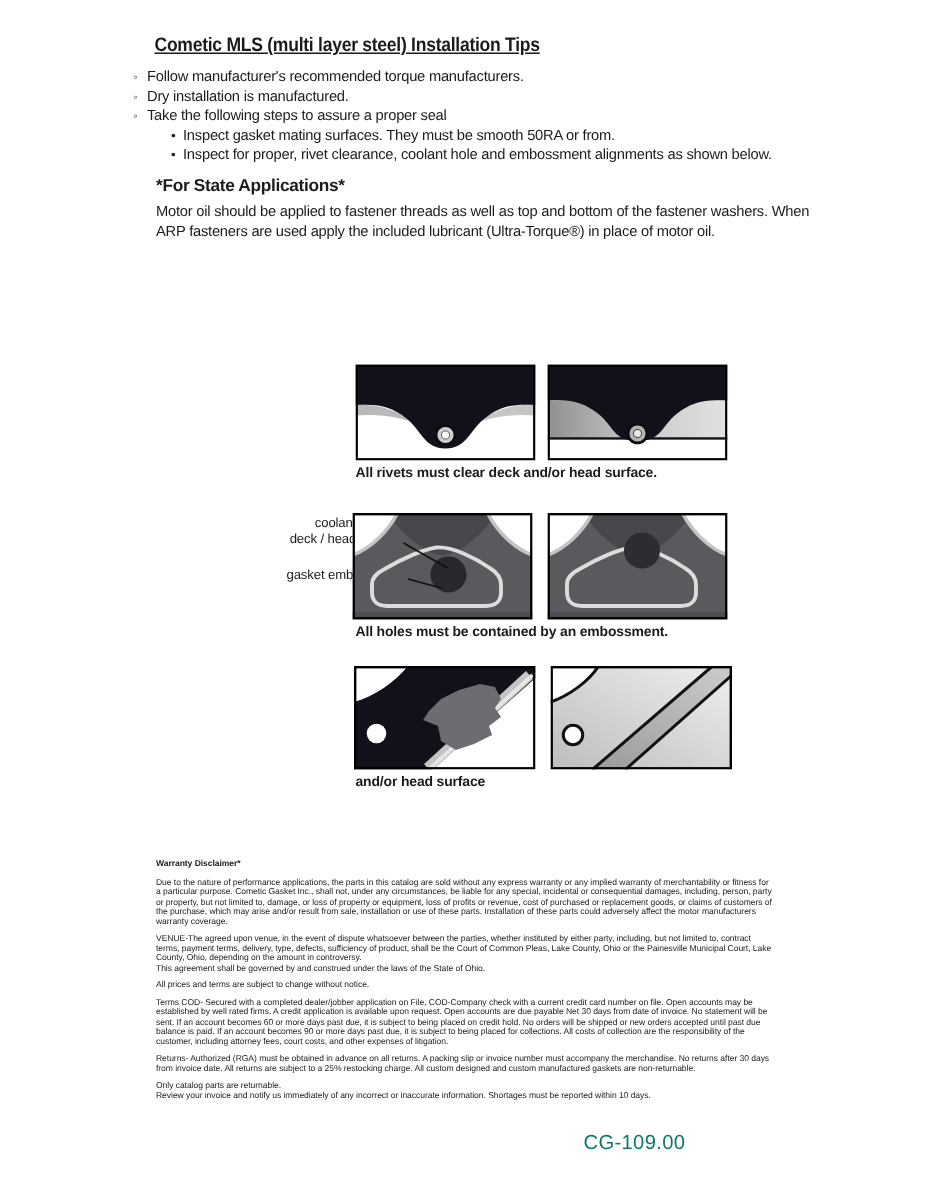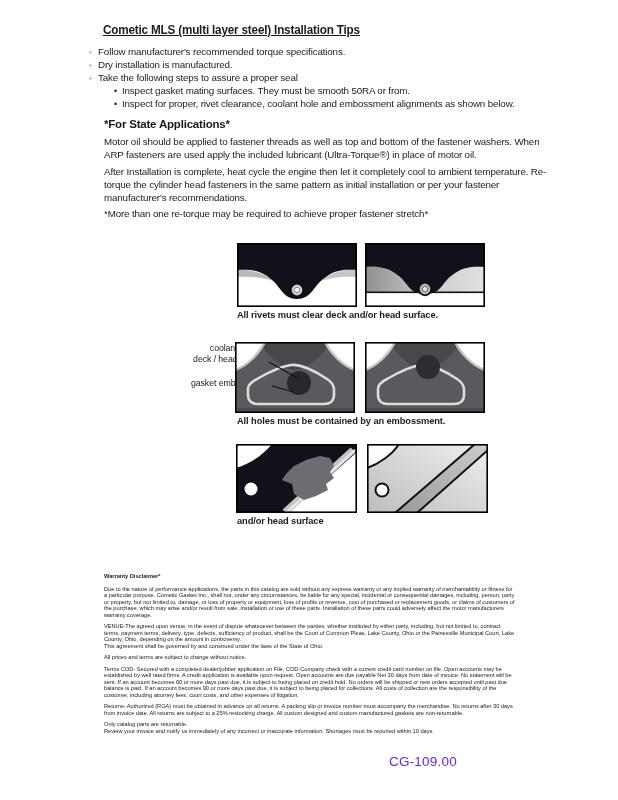--- a/index.html
+++ b/index.html
@@ -16,54 +16,52 @@
   .heading2{font-size:11.5px;font-weight:700;letter-spacing:-.2px;}
   .fig-label{font-size:12.5px;font-weight:700;letter-spacing:.4px;width:120px;text-align:center;margin-top:32px;}
   .fig-caption{font-size:9.3px;font-weight:700;letter-spacing:-.1px;line-height:11px;white-space:nowrap;}
   .fig-caption2{font-size:9.3px;font-weight:700;letter-spacing:-.1px;line-height:11px;width:240px;}
   .callout{font-size:8.8px;letter-spacing:-.1px;line-height:11px;width:138px;text-align:right;}
   .panel{display:block;}
   .legal{width:413px;font-size:5.7px;line-height:6.5px;letter-spacing:-.03px;color:#222;}
   .legal .lp{margin:0 0 5px 0;}
   .legal .lp0{margin:0;}
   .legal .lh{font-weight:700;margin:0 0 6px 0;}
-  .footer-code{font-size:13.5px;letter-spacing:.2px;color:#6d28d9;}
+  .footer-code{font-size:13.5px;letter-spacing:.2px;color:#0f766e;}
 </style>
 </head>
 <body>
 
 <div id="page">
 
   <div class="abs title" style="left:103px;top:22px;">Cometic MLS (multi layer steel) Installation Tips</div>
 
   <div class="abs bullet-row" style="left:89px;top:45px;">
     <span class="marker-o">◦</span>
-    <span class="body-line">Follow manufacturer's recommended torque specifications.</span>
+    <span class="body-line">Follow manufacturer's recommended torque manufacturers.</span>
   </div>
   <div class="abs bullet-row" style="left:89px;top:58px;">
     <span class="marker-o">◦</span>
     <span class="body-line">Dry installation is manufactured.</span>
   </div>
   <div class="abs bullet-row" style="left:89px;top:71px;">
     <span class="marker-o">◦</span>
     <span class="body-line">Take the following steps to assure a proper seal</span>
   </div>
   <div class="abs bullet-row" style="left:114px;top:84px;">
     <span class="marker-d">•</span>
     <span class="body-line">Inspect gasket mating surfaces.  They must be smooth 50RA or from.</span>
   </div>
   <div class="abs bullet-row" style="left:114px;top:97px;">
     <span class="marker-d">•</span>
     <span class="body-line">Inspect for proper, rivet clearance, coolant hole and embossment alignments as shown below.</span>
   </div>
 
   <div class="abs heading2" style="left:104px;top:118px;">*For State Applications*</div>
   <div class="abs para" style="left:104px;top:135px;">Motor oil should be applied to fastener threads as well as top and bottom of the fastener washers. When ARP fasteners are used apply the included lubricant (Ultra-Torque®) in place of motor oil.</div>
-  <div class="abs para" style="left:104px;top:165px;">After Installation is complete, heat cycle the engine then let it completely cool to ambient temperature. Re-torque the cylinder head fasteners in the same pattern as initial installation or per your fastener manufacturer's recommendations.</div>
-  <div class="abs para" style="left:104px;top:207px;">*More than one re-torque may be required to achieve proper fastener stretch*</div>
 
   <div class="abs fig-label" style="left:237px;top:229px;">RIGHT</div>
   <div class="abs fig-label" style="left:365px;top:229px;">WRONG</div>
 
   <svg class="abs panel" style="left:237px;top:243px;" width="120" height="64" viewBox="0 0 120 64">
     <rect x="0" y="0" width="120" height="64" fill="#ffffff"></rect>
     <path d="M0,27 C14,26 27,30 39,39 C27,34 12,33 0,34 Z" fill="#b9b9b9"></path>
     <path d="M120,27 C106,26 93,30 81,39 C93,34 108,33 120,34 Z" fill="#c6c6c6"></path>
     <path d="M0,0 H120 V27 C104,26 96,28 86,36 C76,44 74,56 60,56 C46,56 44,44 34,36 C24,28 16,26 0,27 Z" fill="#14101a"></path>
     <circle cx="60" cy="47" r="6.3" fill="#cfcfcf" stroke="#0e0b12" stroke-width="1.8"></circle>

